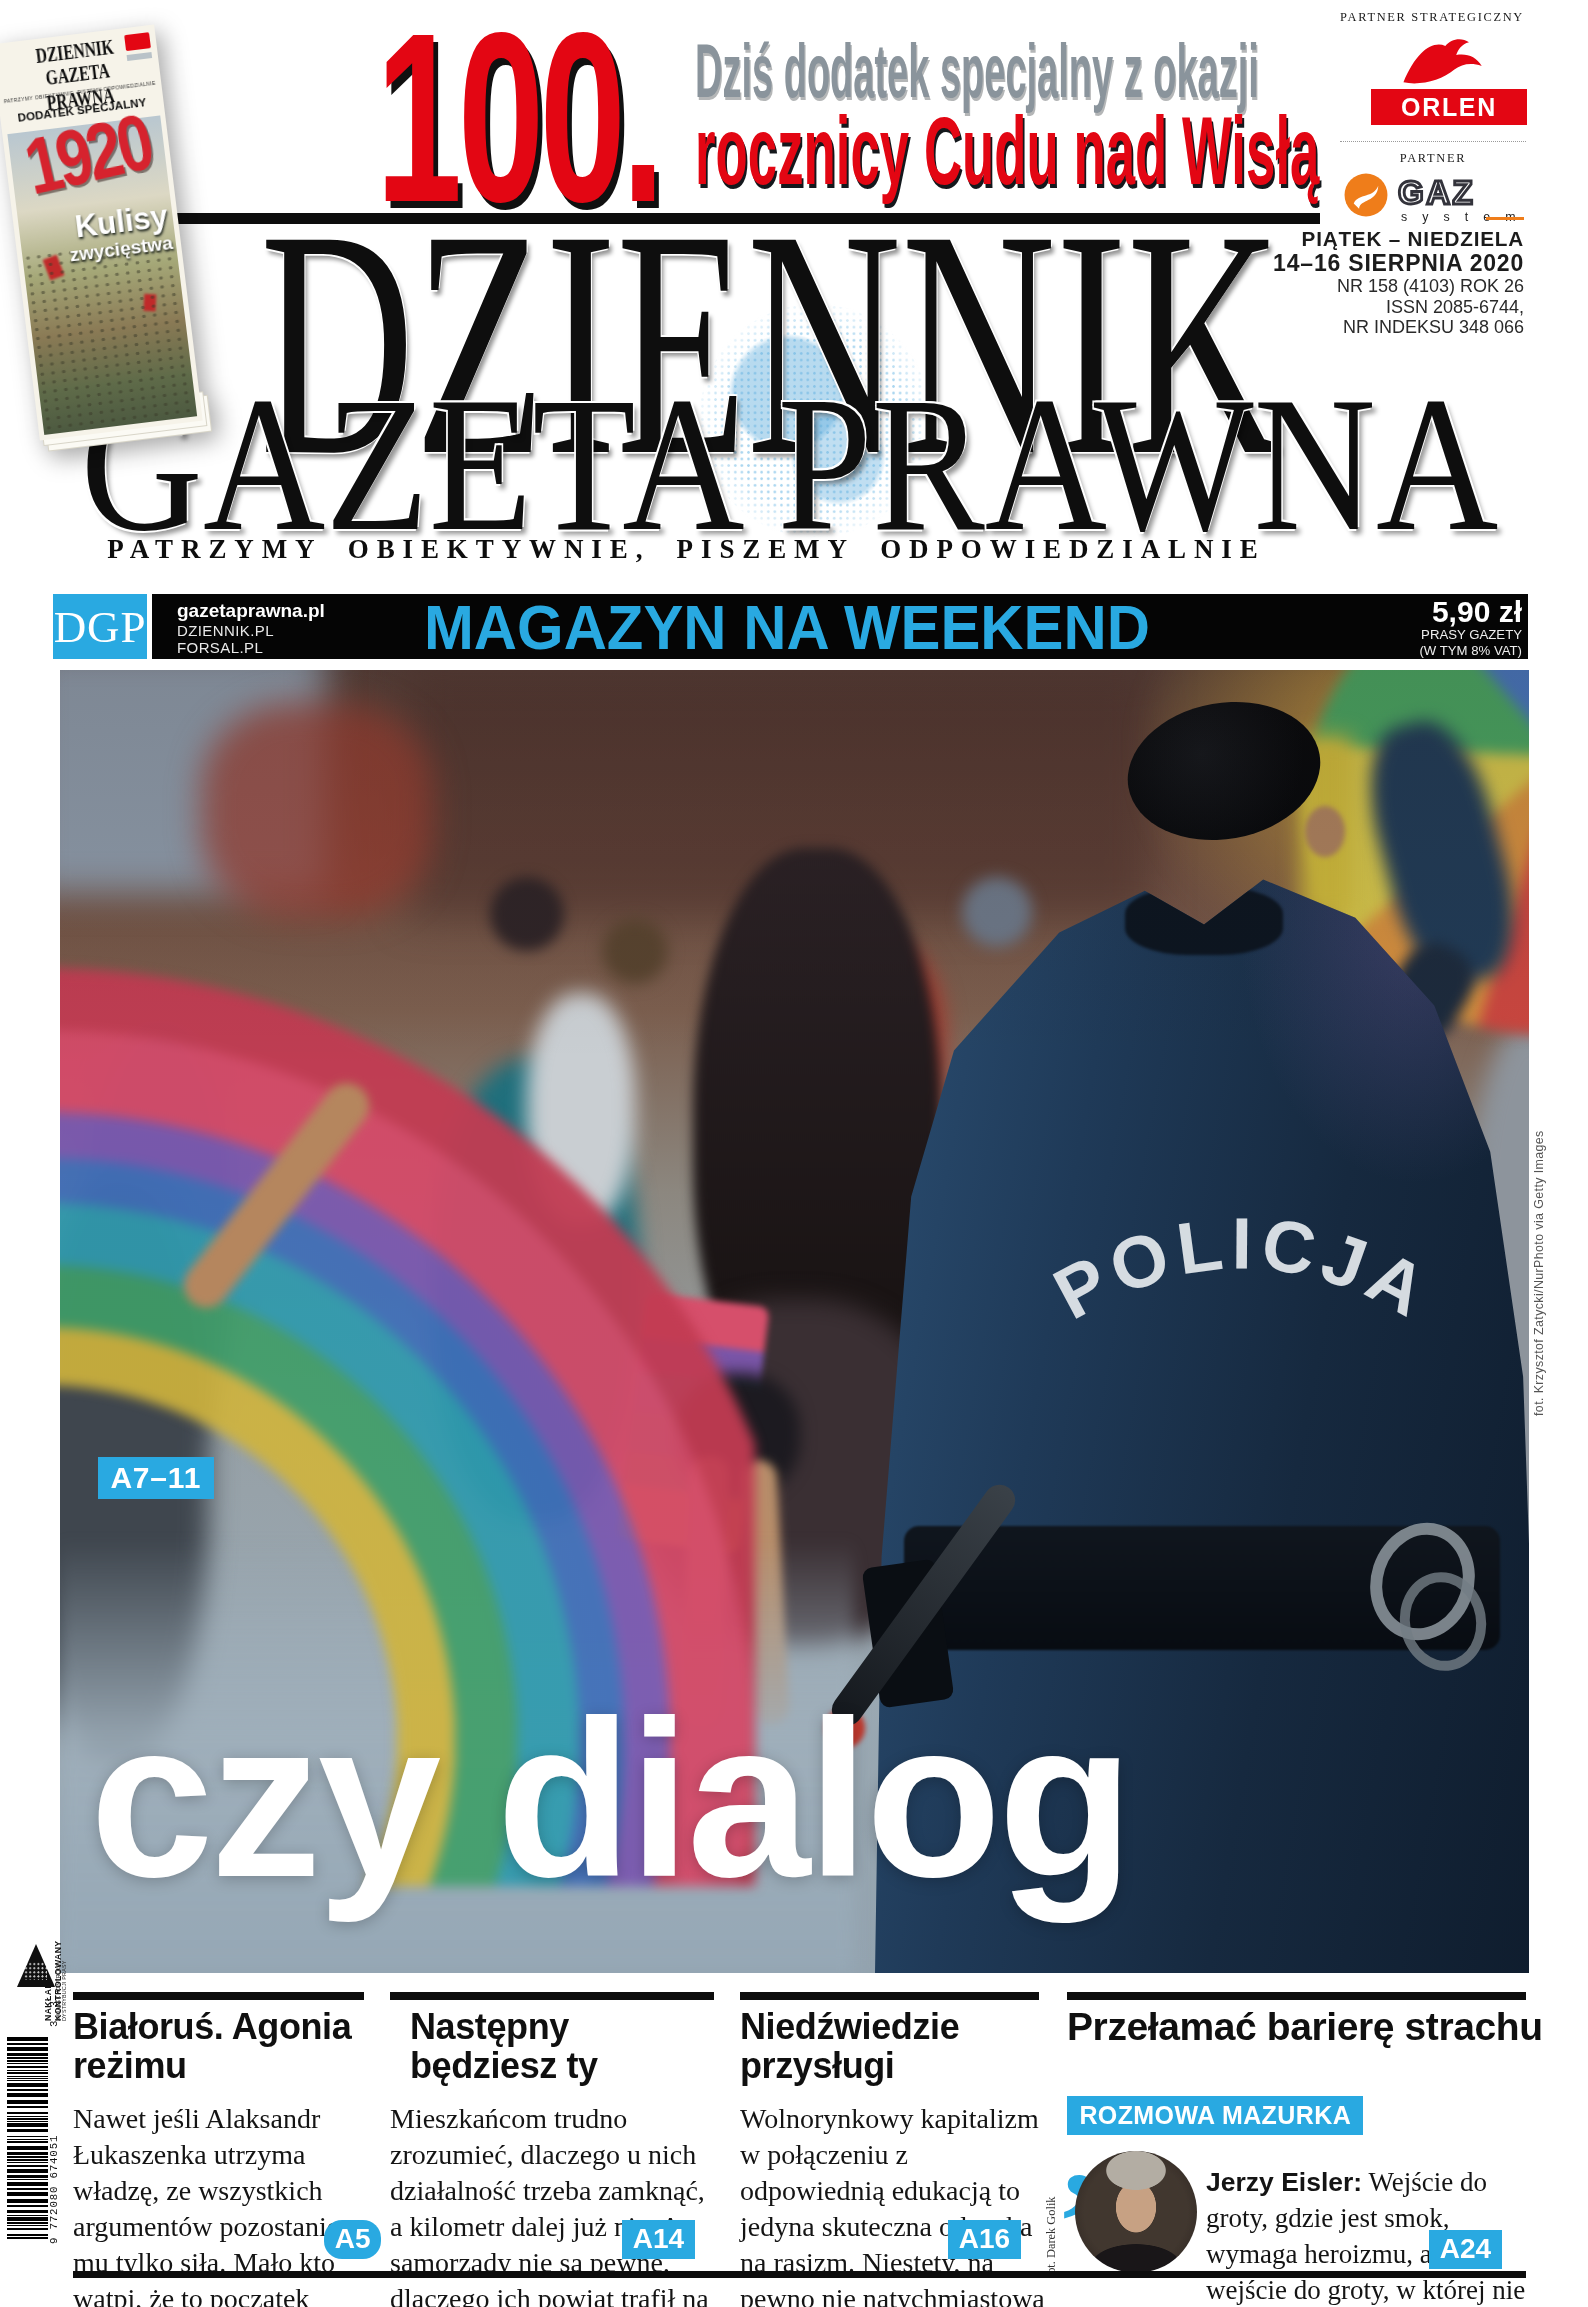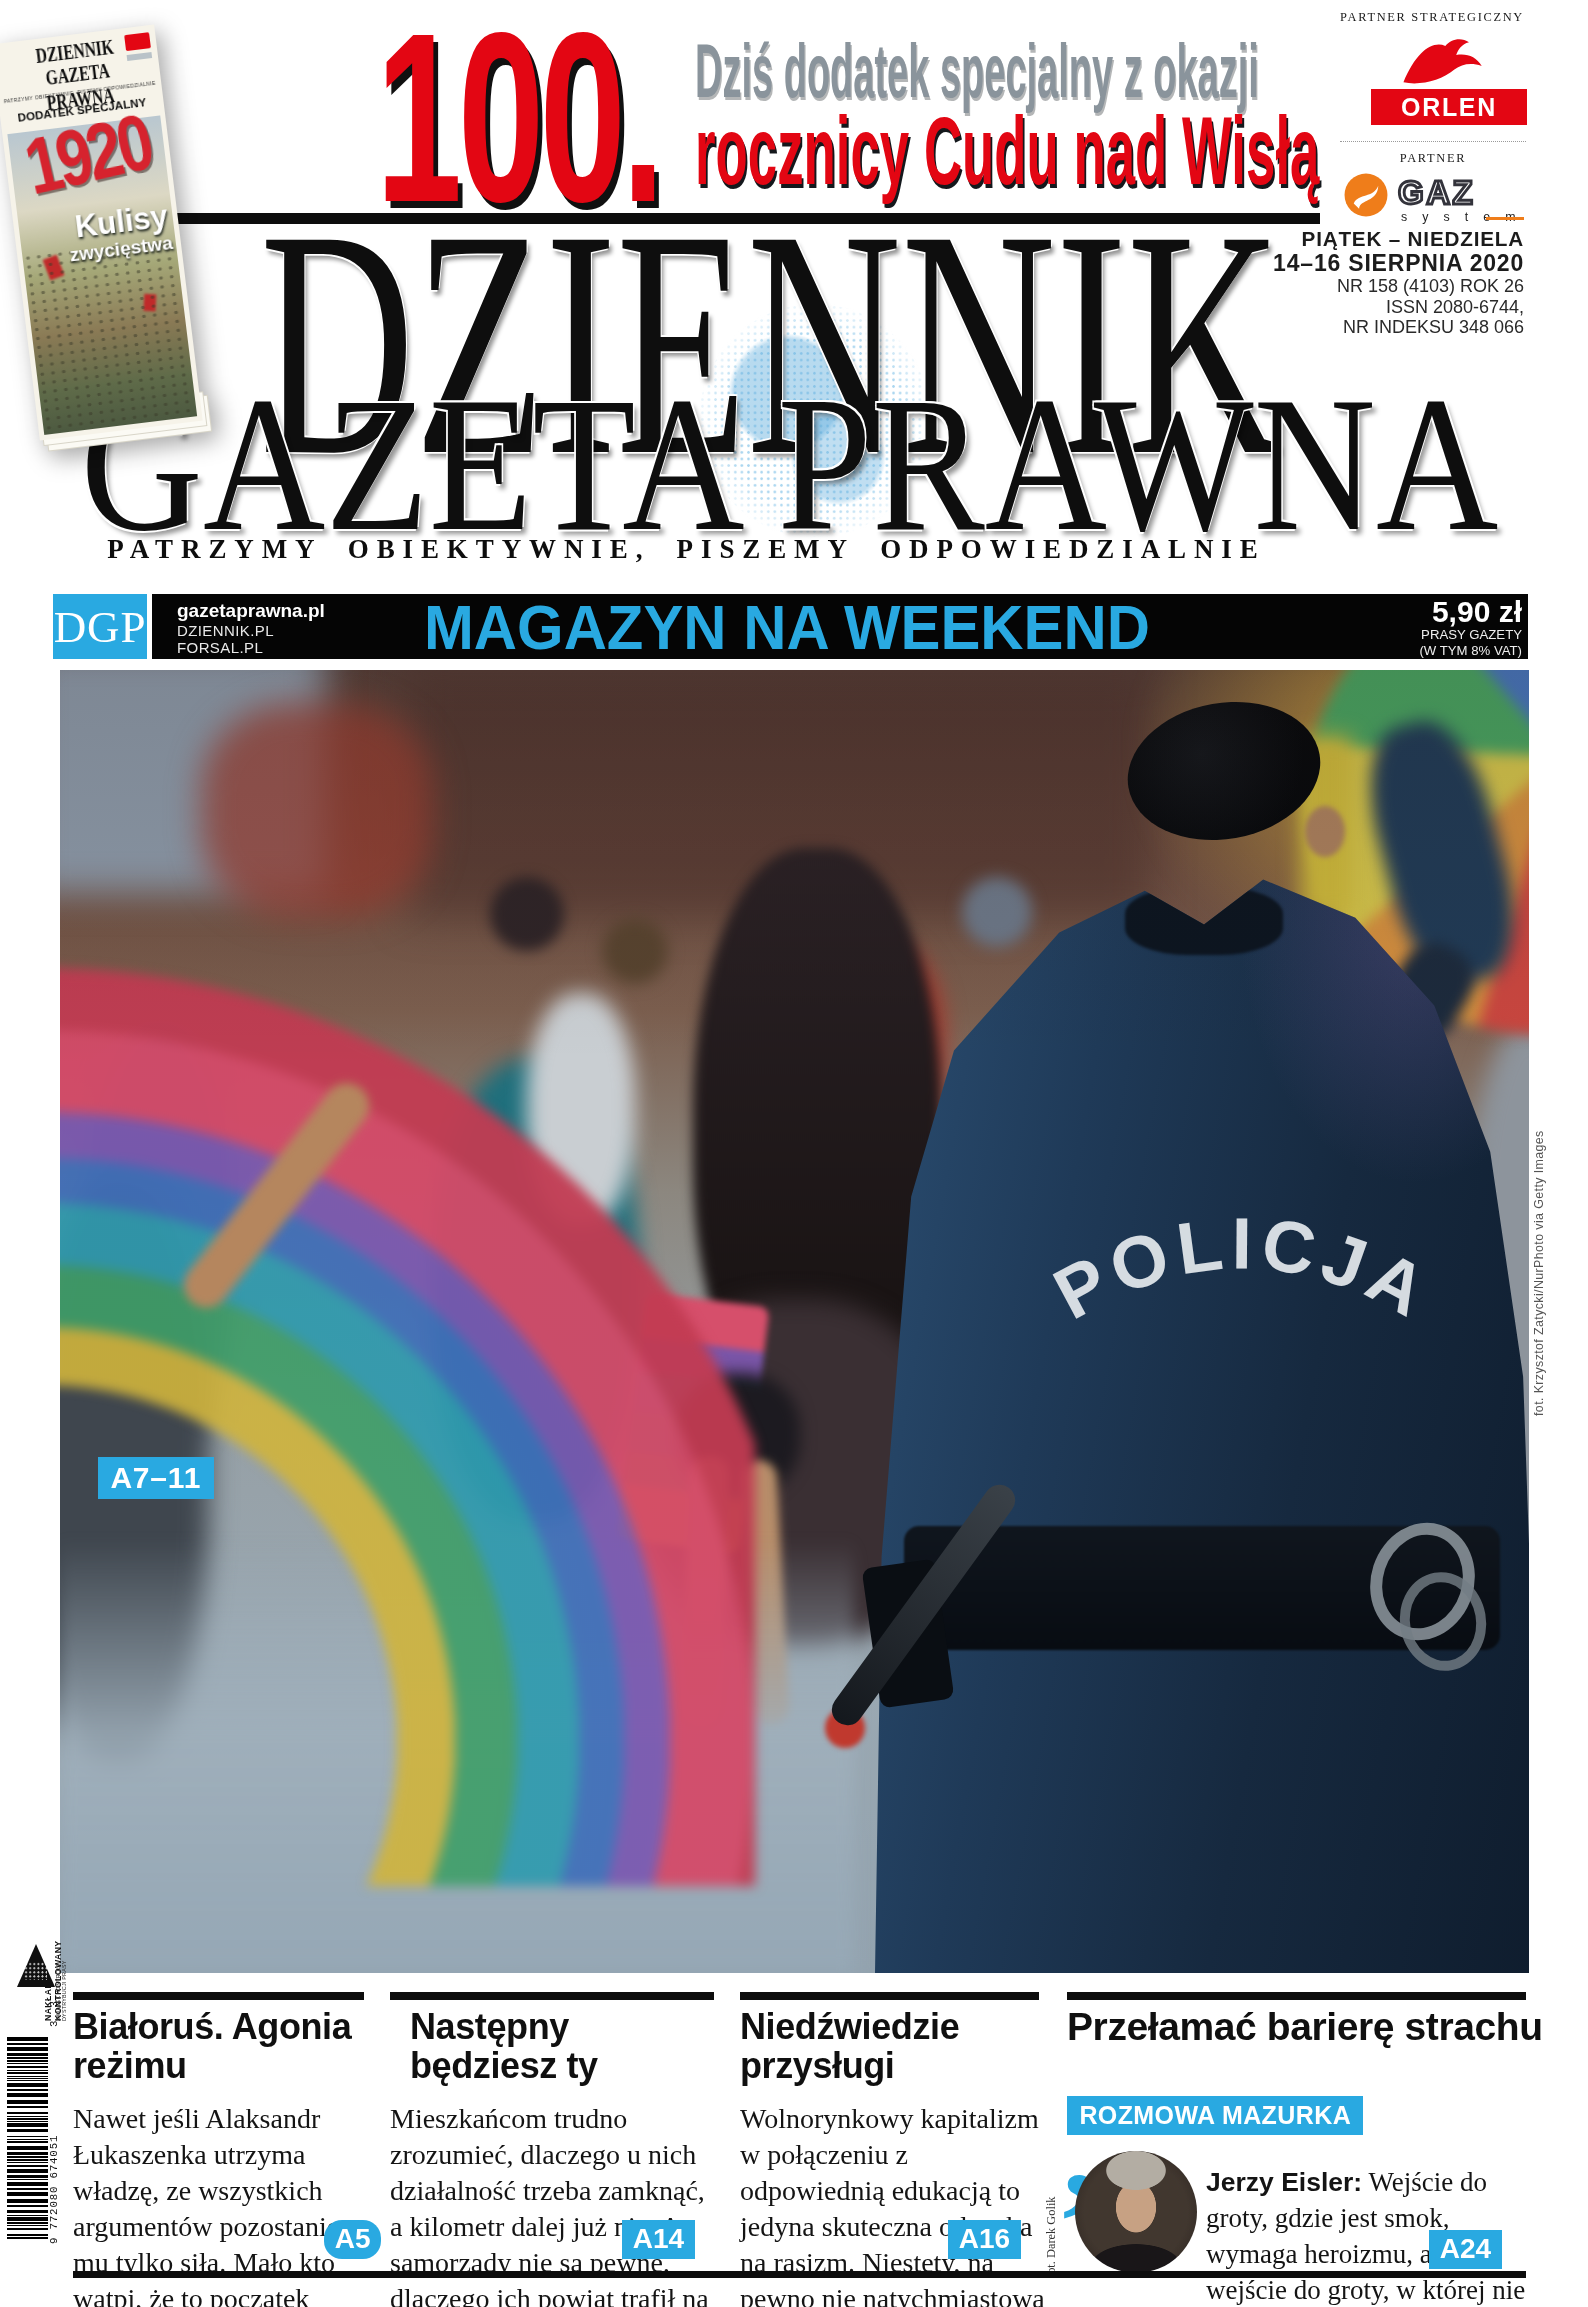--- a/index.html
+++ b/index.html
@@ -273,21 +273,21 @@
     <path d="M14,41 C21,27 39,35 46,18 C45,40 22,35 21,48 Z" fill="#fff"></path>
   </svg>
   <div class="abs" id="gaz-name">GAZ</div>
   <div class="abs" id="gaz-sub">s y s t e m</div>
   <div class="abs" id="gaz-dash"></div>
 
   <div class="abs" id="issue">
     <div class="b1">PIĄTEK – NIEDZIELA</div>
     <div class="b2">14–16 SIERPNIA 2020</div>
     <div class="r">NR 158 (4103) ROK 26</div>
-    <div class="r">ISSN 2080-6744,</div>
+    <div class="r">ISSN 2085-6744,</div>
     <div class="r">NR INDEKSU 348 066</div>
   </div>
 
   <div class="abs" id="globe"></div>
   <div class="abs mast" id="mast1"><span>DZIENNIK</span></div>
   <div class="abs mast" id="mast2"><span>GAZETA PRAWNA</span></div>
   <div class="abs" id="mast-tag">PATRZYMY OBIEKTYWNIE, PISZEMY ODPOWIEDZIALNIE</div>
 
   <div class="abs" id="dgp-sq">DGP</div>
   <div class="abs" id="bar"></div>
@@ -347,20 +347,21 @@
     <svg class="abs" id="ph-police" viewBox="0 0 500 250">
       <defs>
           <path id="police-arc" d="M25,215 Q250,62 475,215" fill="none"></path>
         </defs>
       <text font-family="Liberation Sans, sans-serif" font-size="88" font-weight="700" fill="#e4e9ed" letter-spacing="8" opacity=".93">
         <textPath href="#police-arc" startOffset="50%" text-anchor="middle">POLICJA</textPath>
       </text>
     </svg>
     <div class="abs" id="ph-tone"></div>
     <div class="abs" id="ph-badge">A7–11</div>
+    <div class="abs cover-head" id="ch2">czy dialog</div>
   </div>
   <div class="abs" id="ph-credit">fot. Krzysztof Zatycki/NurPhoto via Getty Images</div>
 
   <div class="abs trule" id="tr1"></div>
   <div class="abs trule" id="tr2"></div>
   <div class="abs trule" id="tr3"></div>
   <div class="abs trule" id="tr4"></div>
 
   <div class="abs thead" id="th1">
     <div>Białoruś. Agonia</div>

